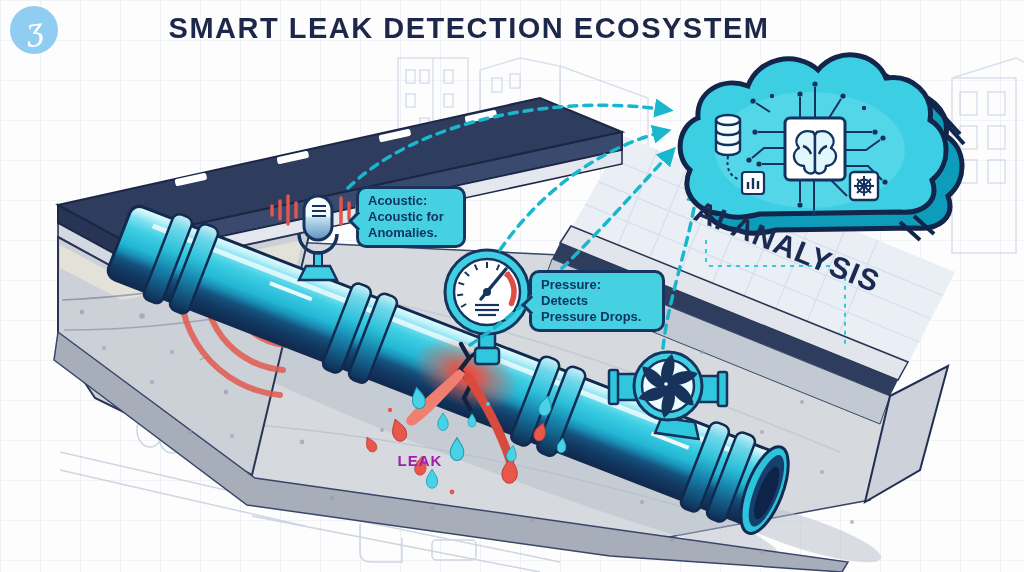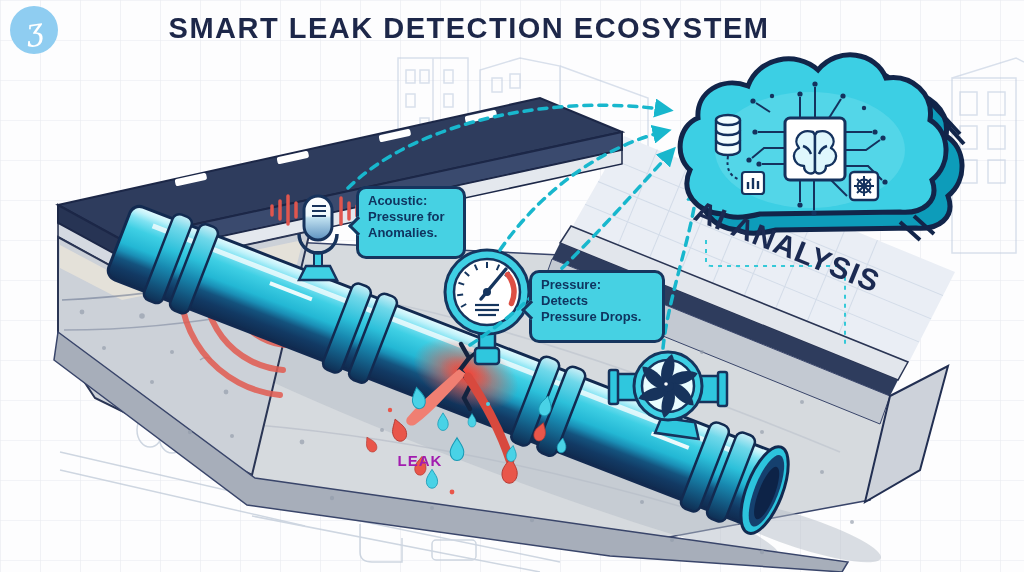--- a/index.html
+++ b/index.html
@@ -7,21 +7,21 @@
          font-family:"Liberation Sans", sans-serif;}
   #scene{position:absolute;left:0;top:0;}
   .ovl{position:absolute;}
   #title{left:0;top:12px;width:938px;text-align:center;font-size:29px;font-weight:700;
          letter-spacing:1.5px;color:#1d2749;}
   #logo{left:10px;top:6px;width:48px;height:48px;border-radius:50%;background:#8fcdf1;
         display:flex;align-items:center;justify-content:center;}
   #logo span{color:#ffffff;font-size:30px;font-style:italic;font-family:"DejaVu Serif",serif;
         transform:rotate(-8deg);line-height:1;}
   .bubble{background:#46d1e3;border:3px solid #16355e;border-radius:10px;color:#0f3560;
-          padding:4px 9px 15px 9px;font-size:13px;line-height:1.22;font-weight:600;}
+          padding:4px 9px 4px 9px;font-size:13px;line-height:1.22;font-weight:600;}
   .bubble::before{content:'';position:absolute;left:-8px;top:45%;width:11px;height:11px;
           background:#46d1e3;border-left:3px solid #16355e;border-bottom:3px solid #16355e;
           transform:rotate(45deg);}
   .bubble .hd{font-weight:700;display:block;}
   #bubble-acoustic{left:356px;top:186px;width:86px;}
   #bubble-pressure{left:529px;top:270px;width:112px;}
   #bubble-flow{left:714px;top:366px;width:100px;}
   #leak-label{left:380px;top:452px;width:80px;text-align:center;font-size:15px;font-weight:700;
          letter-spacing:1px;color:#a21caf;}
   #ai-label{left:702px;top:194px;transform:rotate(22deg);transform-origin:left top;
@@ -431,21 +431,21 @@
 </svg>
 
 <div class="ovl" id="logo">
   <span>ʒ</span>
 </div>
 
 <h1 class="ovl" id="title" style="margin:0">SMART LEAK DETECTION ECOSYSTEM</h1>
 
 <div class="ovl bubble" id="bubble-acoustic">
   <span class="hd">Acoustic:</span>
-  <span>Pressure for</span><br>
+  <span>Acoustic for</span><br>
   <span>Anomalies.</span>
 </div>
 
 <div class="ovl bubble" id="bubble-pressure">
   <span class="hd">Pressure:</span>
   <span>Detects</span><br>
   <span>Pressure Drops.</span>
 </div>
 
 

